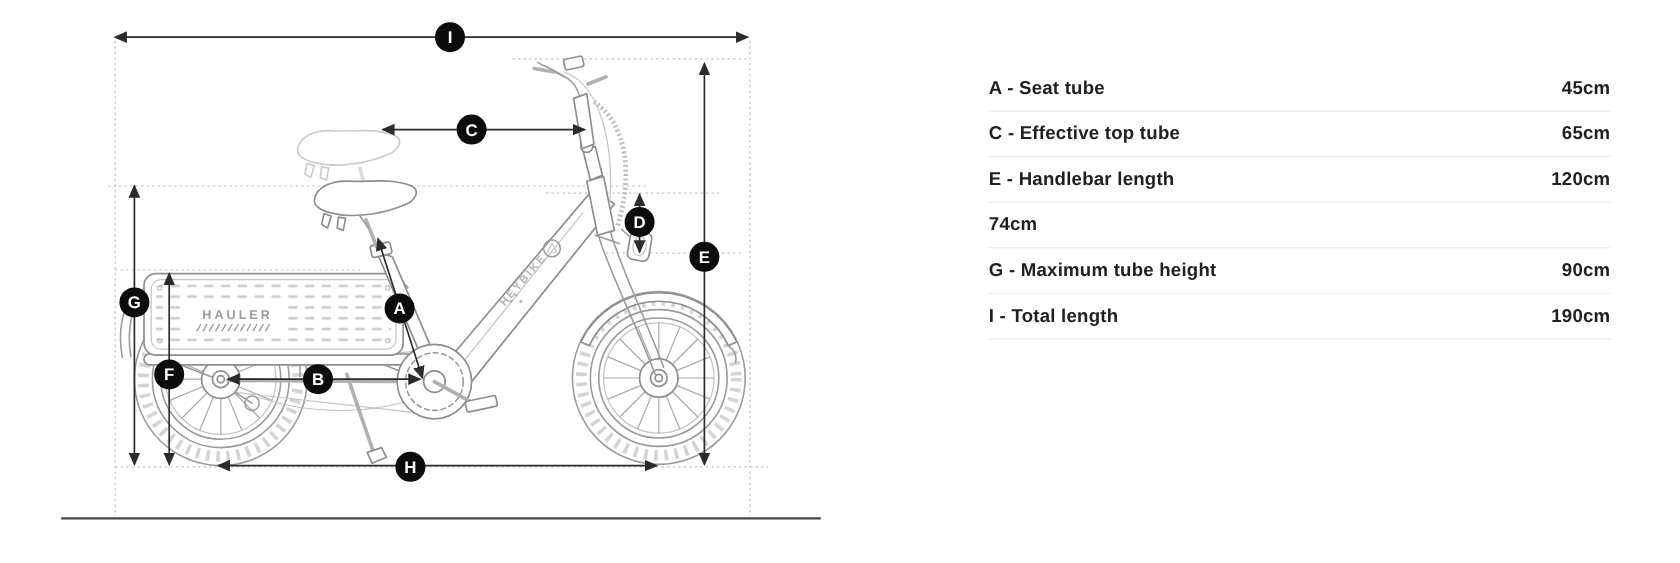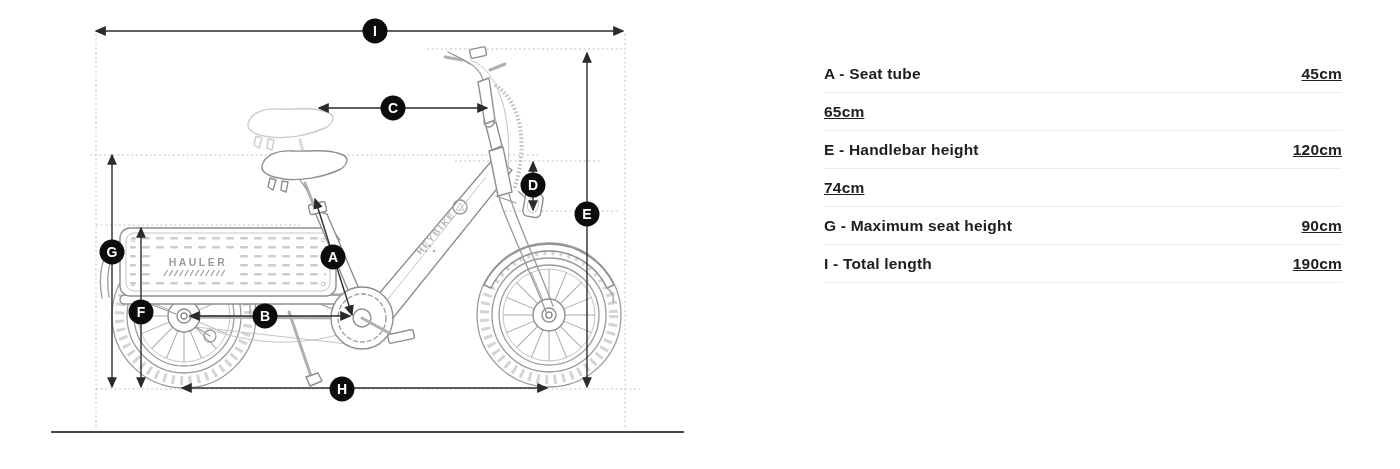--- a/index.html
+++ b/index.html
@@ -28,21 +28,21 @@
   .brand-frame{font:700 9px "Liberation Sans",sans-serif;letter-spacing:2px;fill:#b4b4b4;text-anchor:middle;}
 
   
   .spec-table{position:absolute;left:776px;top:55px;width:518px;margin-left:48px;}
   .spec-row{
     display:flex;justify-content:space-between;align-items:center;
     height:37px;border-bottom:1px solid #ececec;
     font-size:15.5px;font-weight:600;color:#202020;letter-spacing:.2px;
   }
   .spec-label{white-space:nowrap;}
-  .spec-value{white-space:nowrap;text-decoration:underline;}
+  .spec-value{white-space:nowrap;}
 </style>
 </head>
 <body>
 
 <div class="stage">
 
   <div class="diagram">
     <svg width="700" height="469" viewBox="0 0 700 469">
       <defs>
         <marker id="ah" viewBox="0 0 8 8" refX="7" refY="4" markerWidth="8" markerHeight="8" orient="auto-start-reverse">
@@ -266,31 +266,32 @@
       </g>
     </svg>
   </div>
 
   <div class="spec-table">
     <div class="spec-row">
       <span class="spec-label">A - Seat tube</span>
       <span class="spec-value">45cm</span>
     </div>
     <div class="spec-row">
+      <span class="spec-label">C - Effective top tube</span>
       <span class="spec-value">65cm</span>
     </div>
     <div class="spec-row">
-      <span class="spec-label">E - Handlebar height</span>
+      <span class="spec-label">E - Handlebar length</span>
       <span class="spec-value">120cm</span>
     </div>
     <div class="spec-row">
       <span class="spec-value">74cm</span>
     </div>
     <div class="spec-row">
-      <span class="spec-label">G - Maximum seat height</span>
+      <span class="spec-label">G - Maximum tube height</span>
       <span class="spec-value">90cm</span>
     </div>
     <div class="spec-row">
       <span class="spec-label">I - Total length</span>
       <span class="spec-value">190cm</span>
     </div>
   </div>
 
 </div>
 

